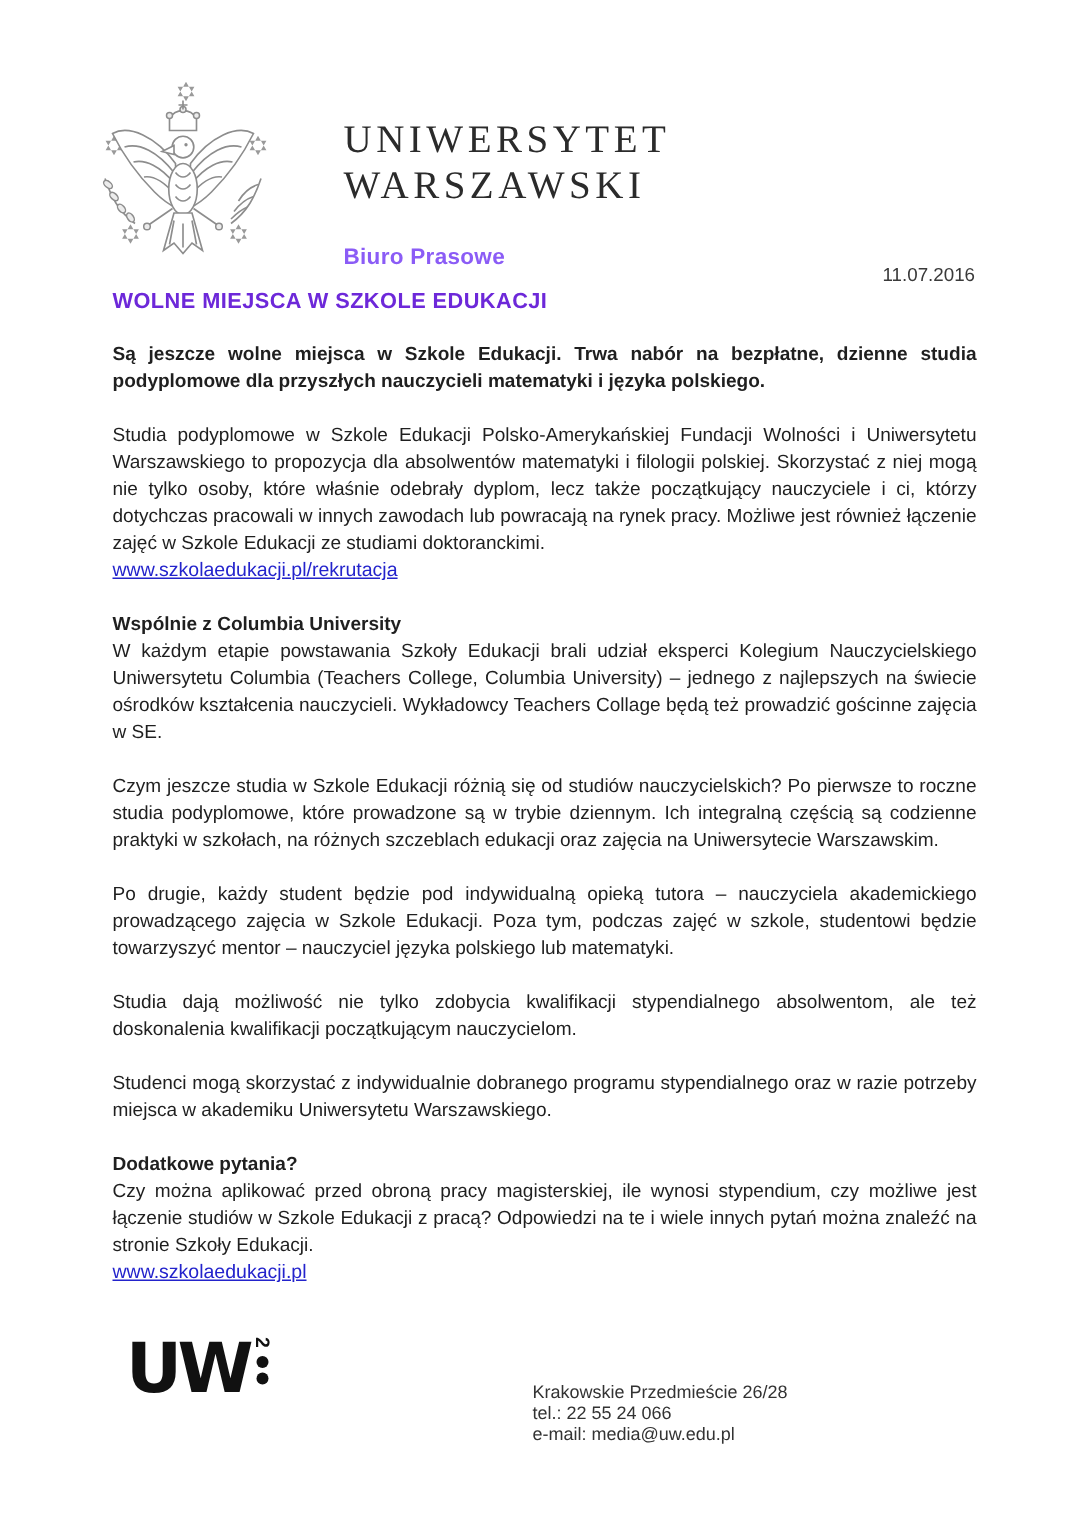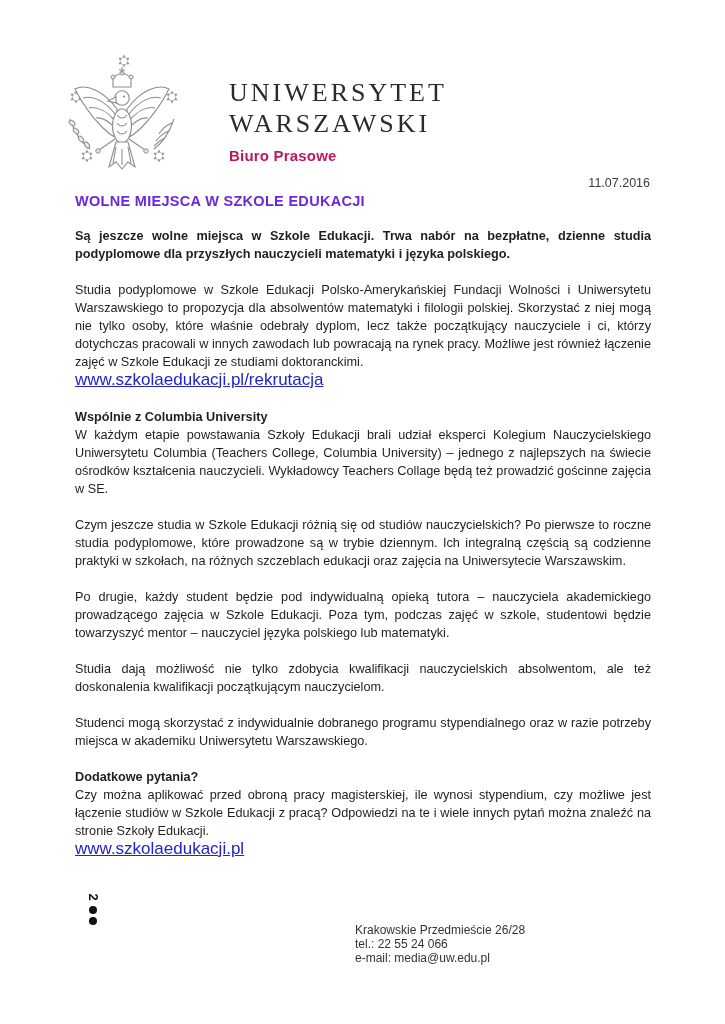--- a/index.html
+++ b/index.html
@@ -13,35 +13,35 @@
   }
   
   .header-row{display:flex;padding:53px 75px 0 62px;gap:33px;}
   .crest{width:120px;height:132px;flex:none;}
   .head-text{margin-left:14px;padding-top:24px;}
   .uni-name{
     font-family:"Liberation Serif","DejaVu Serif",serif;
     font-size:26px;line-height:31px;letter-spacing:3px;
     color:#2b2b2b;font-weight:normal;
   }
-  .biuro{color:#be185d;font-weight:bold;font-size:15px;margin-top:8px;letter-spacing:.2px;}
+  .biuro{color:#8b5cf6;font-weight:bold;font-size:15px;margin-top:24px;letter-spacing:.2px;}
   .dateline{text-align:right;margin:-9px 75px 0 0;font-size:12.5px;color:#3a3a3a;}
   .title{
     color:#6d28d9;font-weight:bold;font-size:14.5px;
     margin:3px 75px 0;letter-spacing:.3px;
   }
   
   .content{margin:0 74px 0 75px;}
   .para{margin:18px 0 0;font-size:12.7px;line-height:18px;text-align:justify;}
   .para.lead{font-weight:bold;}
   .subhead{font-weight:bold;font-size:12.7px;line-height:18px;margin:18px 0 0;}
   .para.after-subhead{margin-top:0;}
   a.doc-link{
     color:#2323cc;text-decoration:underline;
-    font-size:17px;line-height:18px;display:inline-block;cursor:pointer;
+    font-size:13px;line-height:18px;display:inline-block;cursor:pointer;
   }
   
   .footer{position:relative;height:120px;margin-top:26px;}
   .uw200{position:absolute;left:84px;top:8px;display:flex;}
   .uw-letters{
     font-family:"DejaVu Sans","Liberation Sans",sans-serif;
     font-size:46px;font-weight:800;letter-spacing:-3px;line-height:42px;color:#111;
   }
   .uw-col{display:flex;flex-direction:column;align-items:center;margin-left:5px;margin-top:-2px;}
   .uw-two{display:inline-block;transform:rotate(90deg);font-size:13px;font-weight:bold;color:#111;line-height:12px;}
@@ -142,33 +142,34 @@
       <a class="doc-link" href="#">www.szkolaedukacji.pl/rekrutacja</a>
     </div>
 
     <p class="subhead">Wspólnie z Columbia University</p>
     <p class="para after-subhead">W każdym etapie powstawania Szkoły Edukacji brali udział eksperci Kolegium Nauczycielskiego Uniwersytetu Columbia (Teachers College, Columbia University) – jednego z najlepszych na świecie ośrodków kształcenia nauczycieli. Wykładowcy Teachers Collage będą też prowadzić gościnne zajęcia w SE.</p>
 
     <p class="para">Czym jeszcze studia w Szkole Edukacji różnią się od studiów nauczycielskich? Po pierwsze to roczne studia podyplomowe, które prowadzone są w trybie dziennym. Ich integralną częścią są codzienne praktyki w szkołach, na różnych szczeblach edukacji oraz zajęcia na Uniwersytecie Warszawskim.</p>
 
     <p class="para">Po drugie, każdy student będzie pod indywidualną opieką tutora – nauczyciela akademickiego prowadzącego zajęcia w Szkole Edukacji. Poza tym, podczas zajęć w szkole, studentowi będzie towarzyszyć mentor – nauczyciel języka polskiego lub matematyki.</p>
 
-    <p class="para">Studia dają możliwość nie tylko zdobycia kwalifikacji nauczycielskich absolwentom, ale też doskonalenia kwalifikacji początkującym nauczycielom.</p>
+    <p class="para">Studia dają możliwość nie tylko zdobycia kwalifikacji stypendialnego absolwentom, ale też doskonalenia kwalifikacji początkującym nauczycielom.</p>
 
     <p class="para">Studenci mogą skorzystać z indywidualnie dobranego programu stypendialnego oraz w razie potrzeby miejsca w akademiku Uniwersytetu Warszawskiego.</p>
 
     <p class="subhead">Dodatkowe pytania?</p>
     <div class="para after-subhead">
       <span>Czy można aplikować przed obroną pracy magisterskiej, ile wynosi stypendium, czy możliwe jest łączenie studiów w Szkole Edukacji z pracą? Odpowiedzi na te i wiele innych pytań można znaleźć na stronie Szkoły Edukacji.</span><br>
       <a class="doc-link" href="#">www.szkolaedukacji.pl</a>
     </div>
   </div>
 
   <div class="footer">
     <div class="uw200">
+      <span class="uw-letters">UW</span>
       <span class="uw-col">
         <span class="uw-two">2</span>
         <span class="uw-dot"></span>
         <span class="uw-dot"></span>
       </span>
     </div>
     <div class="address">
       <div>Krakowskie Przedmieście 26/28</div>
       <div>tel.: 22 55 24 066</div>
       <div>e-mail: media@uw.edu.pl</div>

